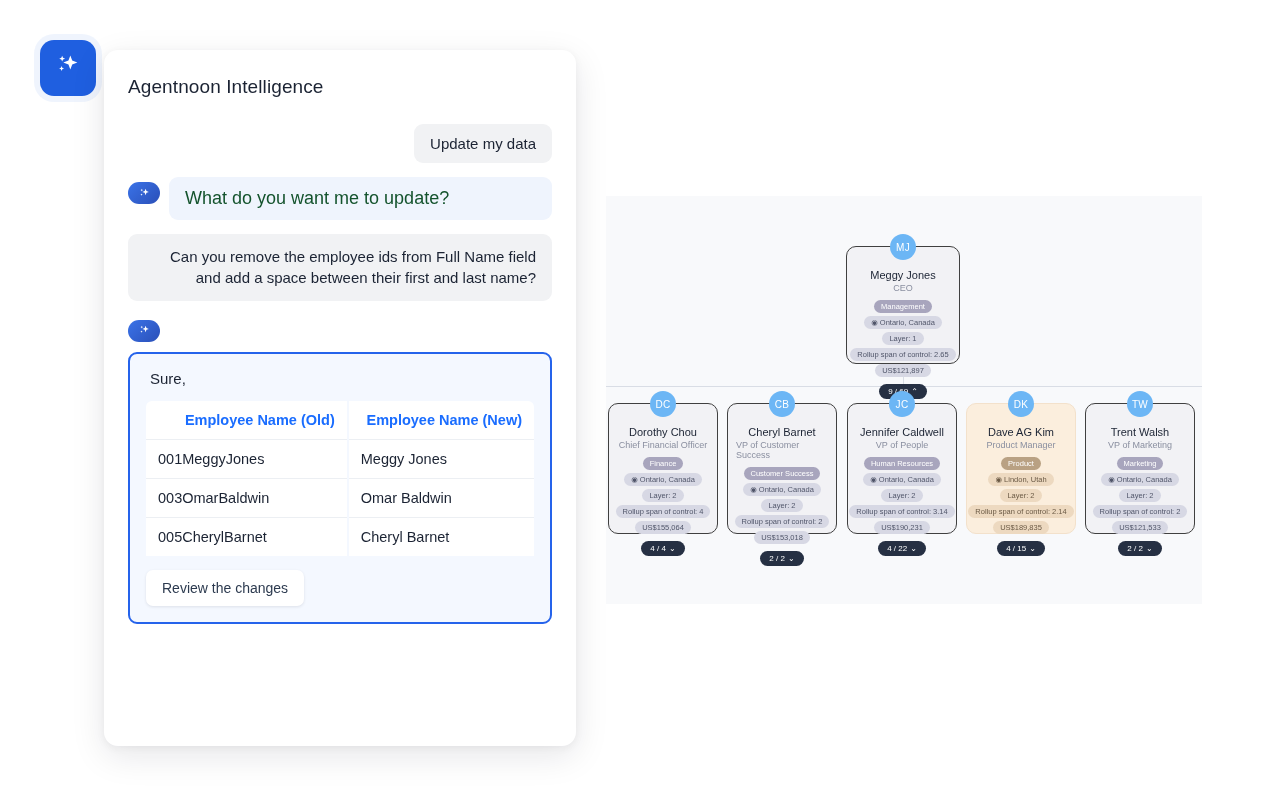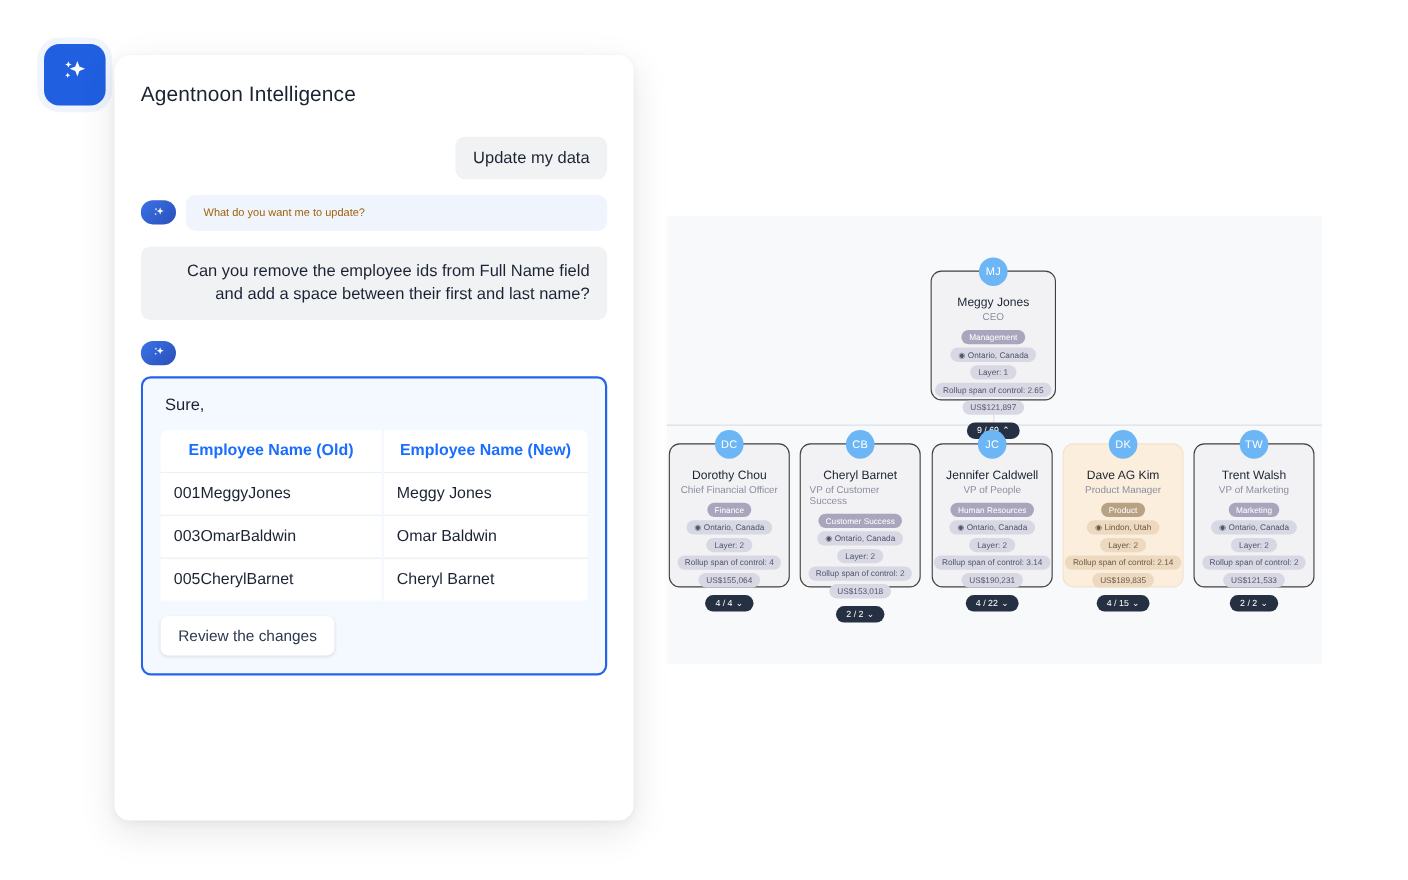--- a/index.html
+++ b/index.html
@@ -59,22 +59,22 @@
     border-radius: 9px;
     padding: 11px 16px;
     font-size: 15px;
     color: #1b2333;
     max-width: 272px;
   }
   .bubble-ai {
     background: #eff4fd;
     border-radius: 9px;
     padding: 11px 16px;
-    font-size: 10px;
-    color: #a16207;
+    font-size: 18px;
+    color: #14532d;
     flex: 1;
   }
   .bubble-user-wide {
     background: #f1f2f4;
     border-radius: 9px;
     padding: 12px 16px;
     font-size: 15px;
     line-height: 1.42;
     color: #1b2333;
     width: 100%;
@@ -100,21 +100,21 @@
     margin-top: 4px;
   }
   .result-intro {
     font-size: 15px;
     color: #1b2333;
     margin-bottom: 14px;
     padding-left: 4px;
   }
   .diff-table { width: 100%; border-collapse: collapse; }
   .diff-table th {
-    text-align: center;
+    text-align: right;
     font-size: 14.5px;
     font-weight: bold;
     color: #1a6dff;
     padding: 11px 12px;
     background: #ffffff;
     border-bottom: 1px solid #eceff3;
   }
   .diff-table td {
     font-size: 14.5px;
     color: #1b2333;

